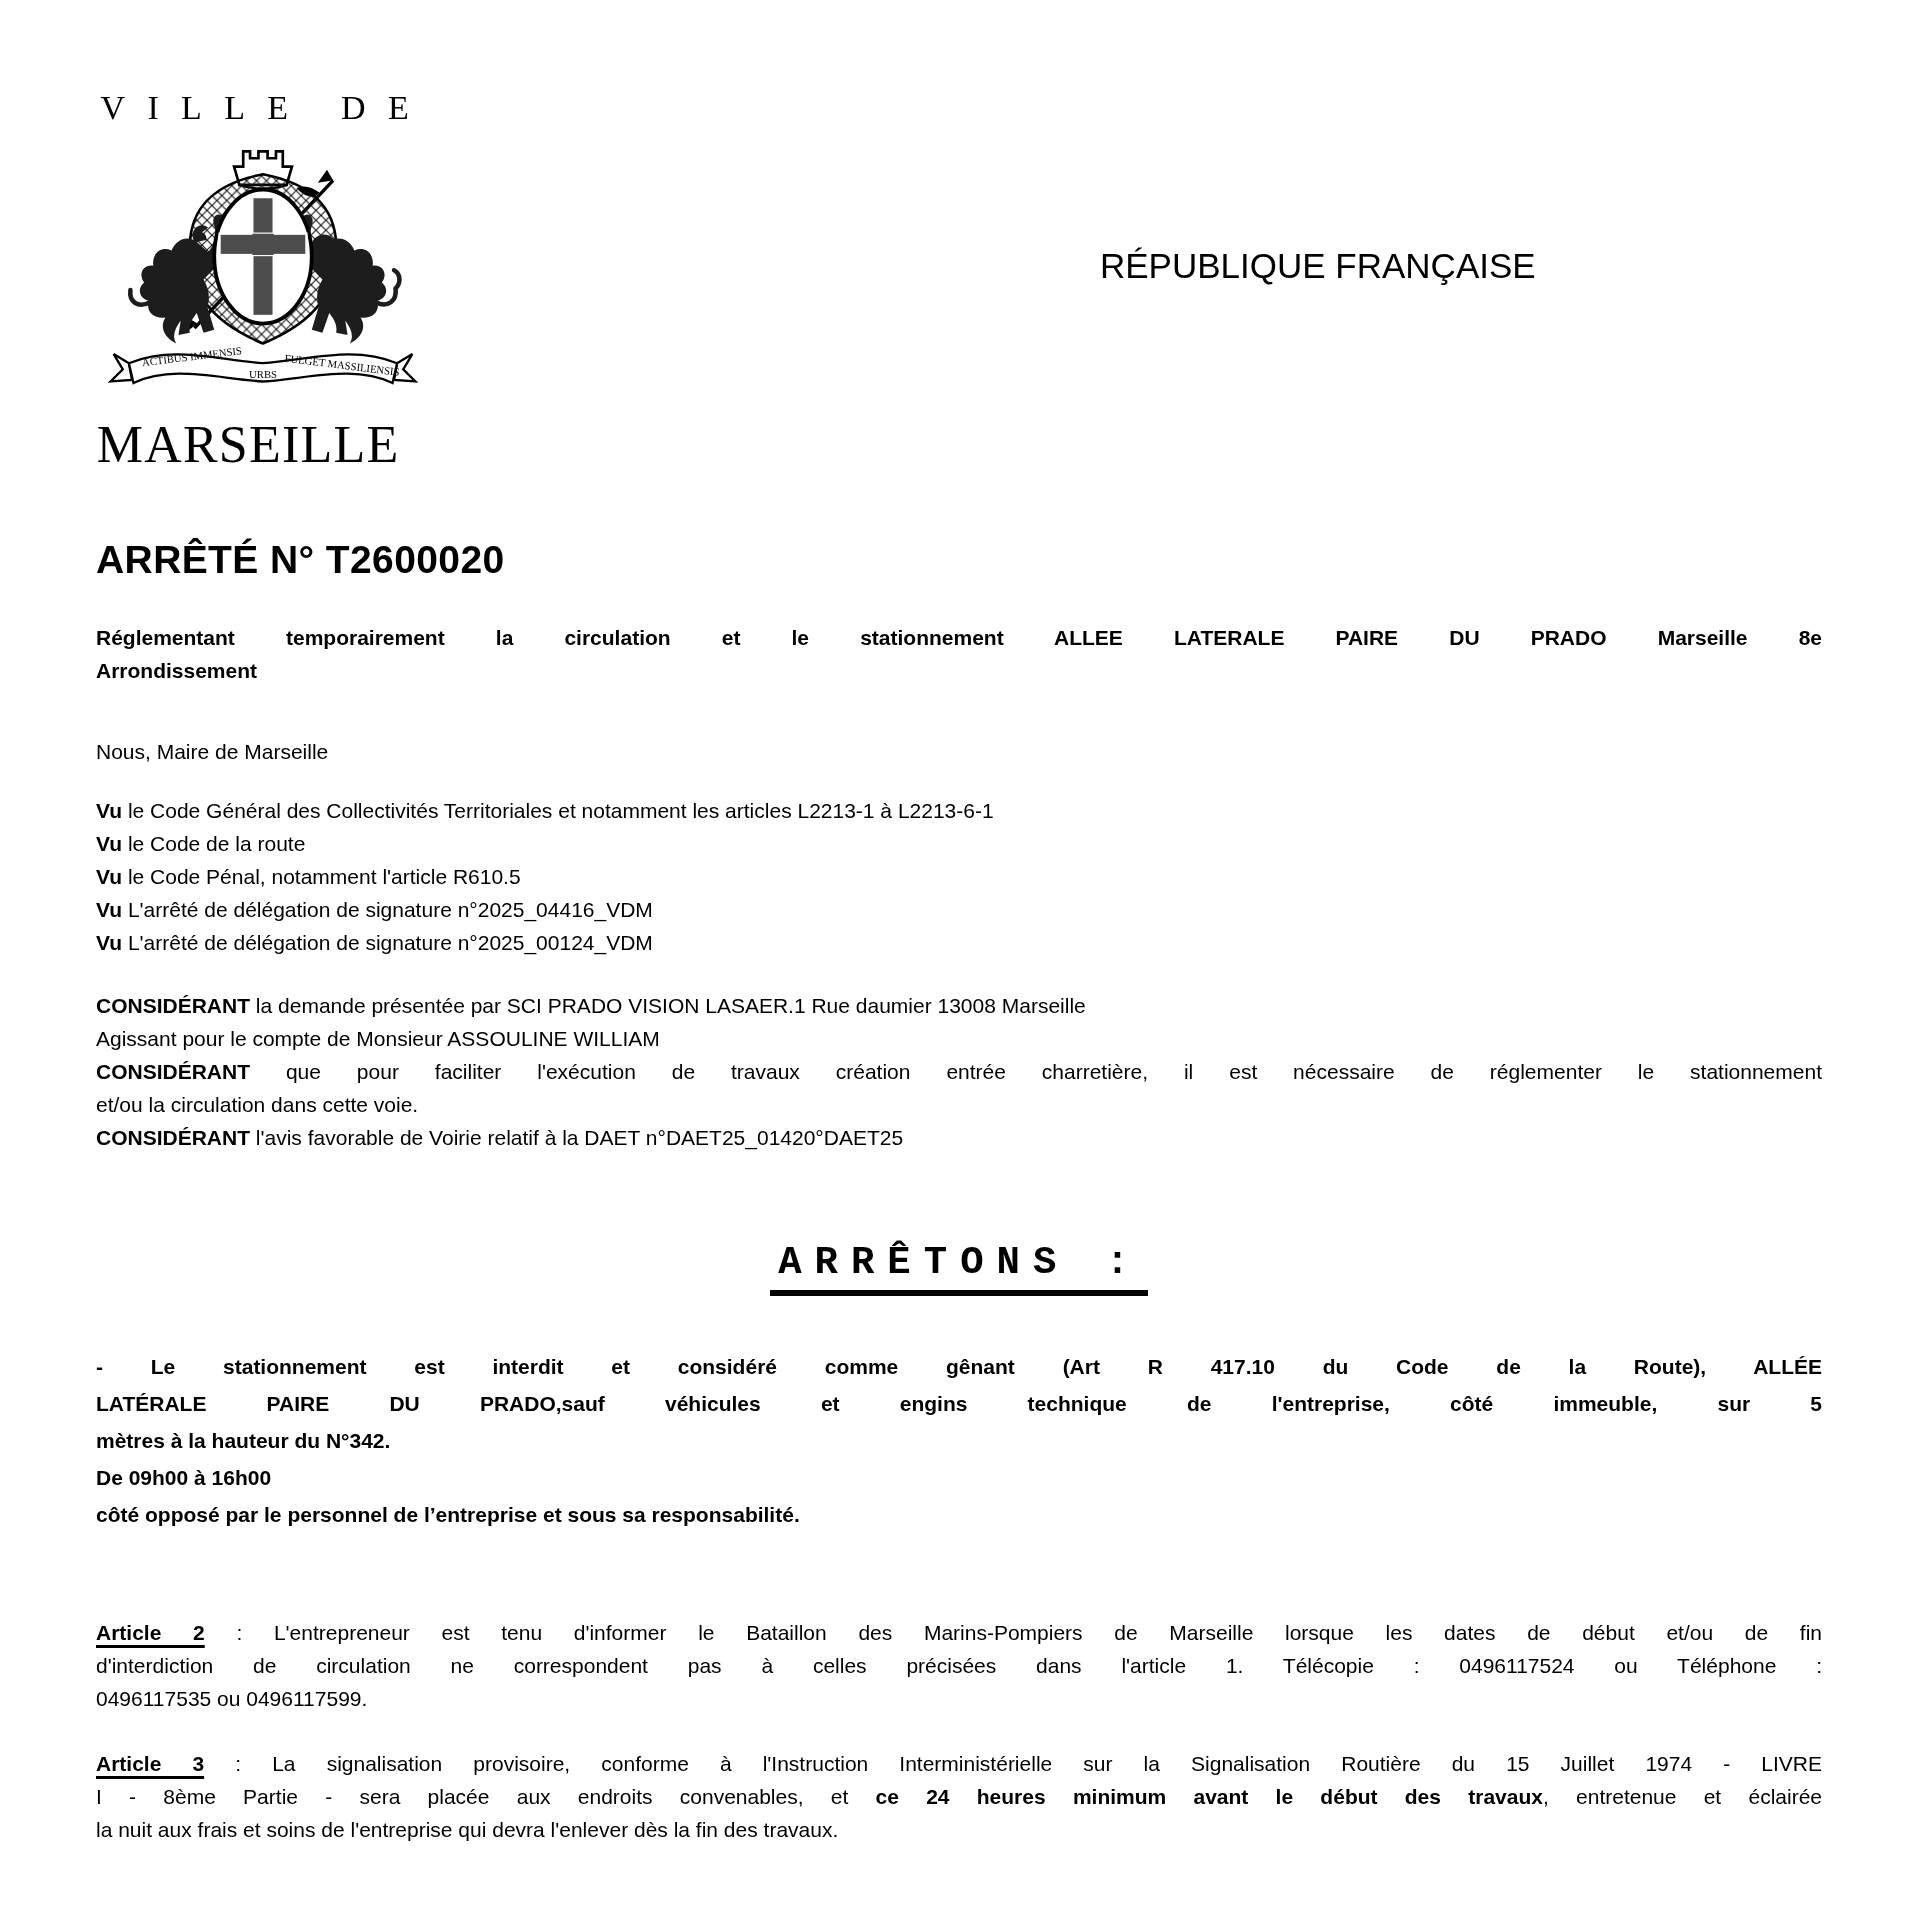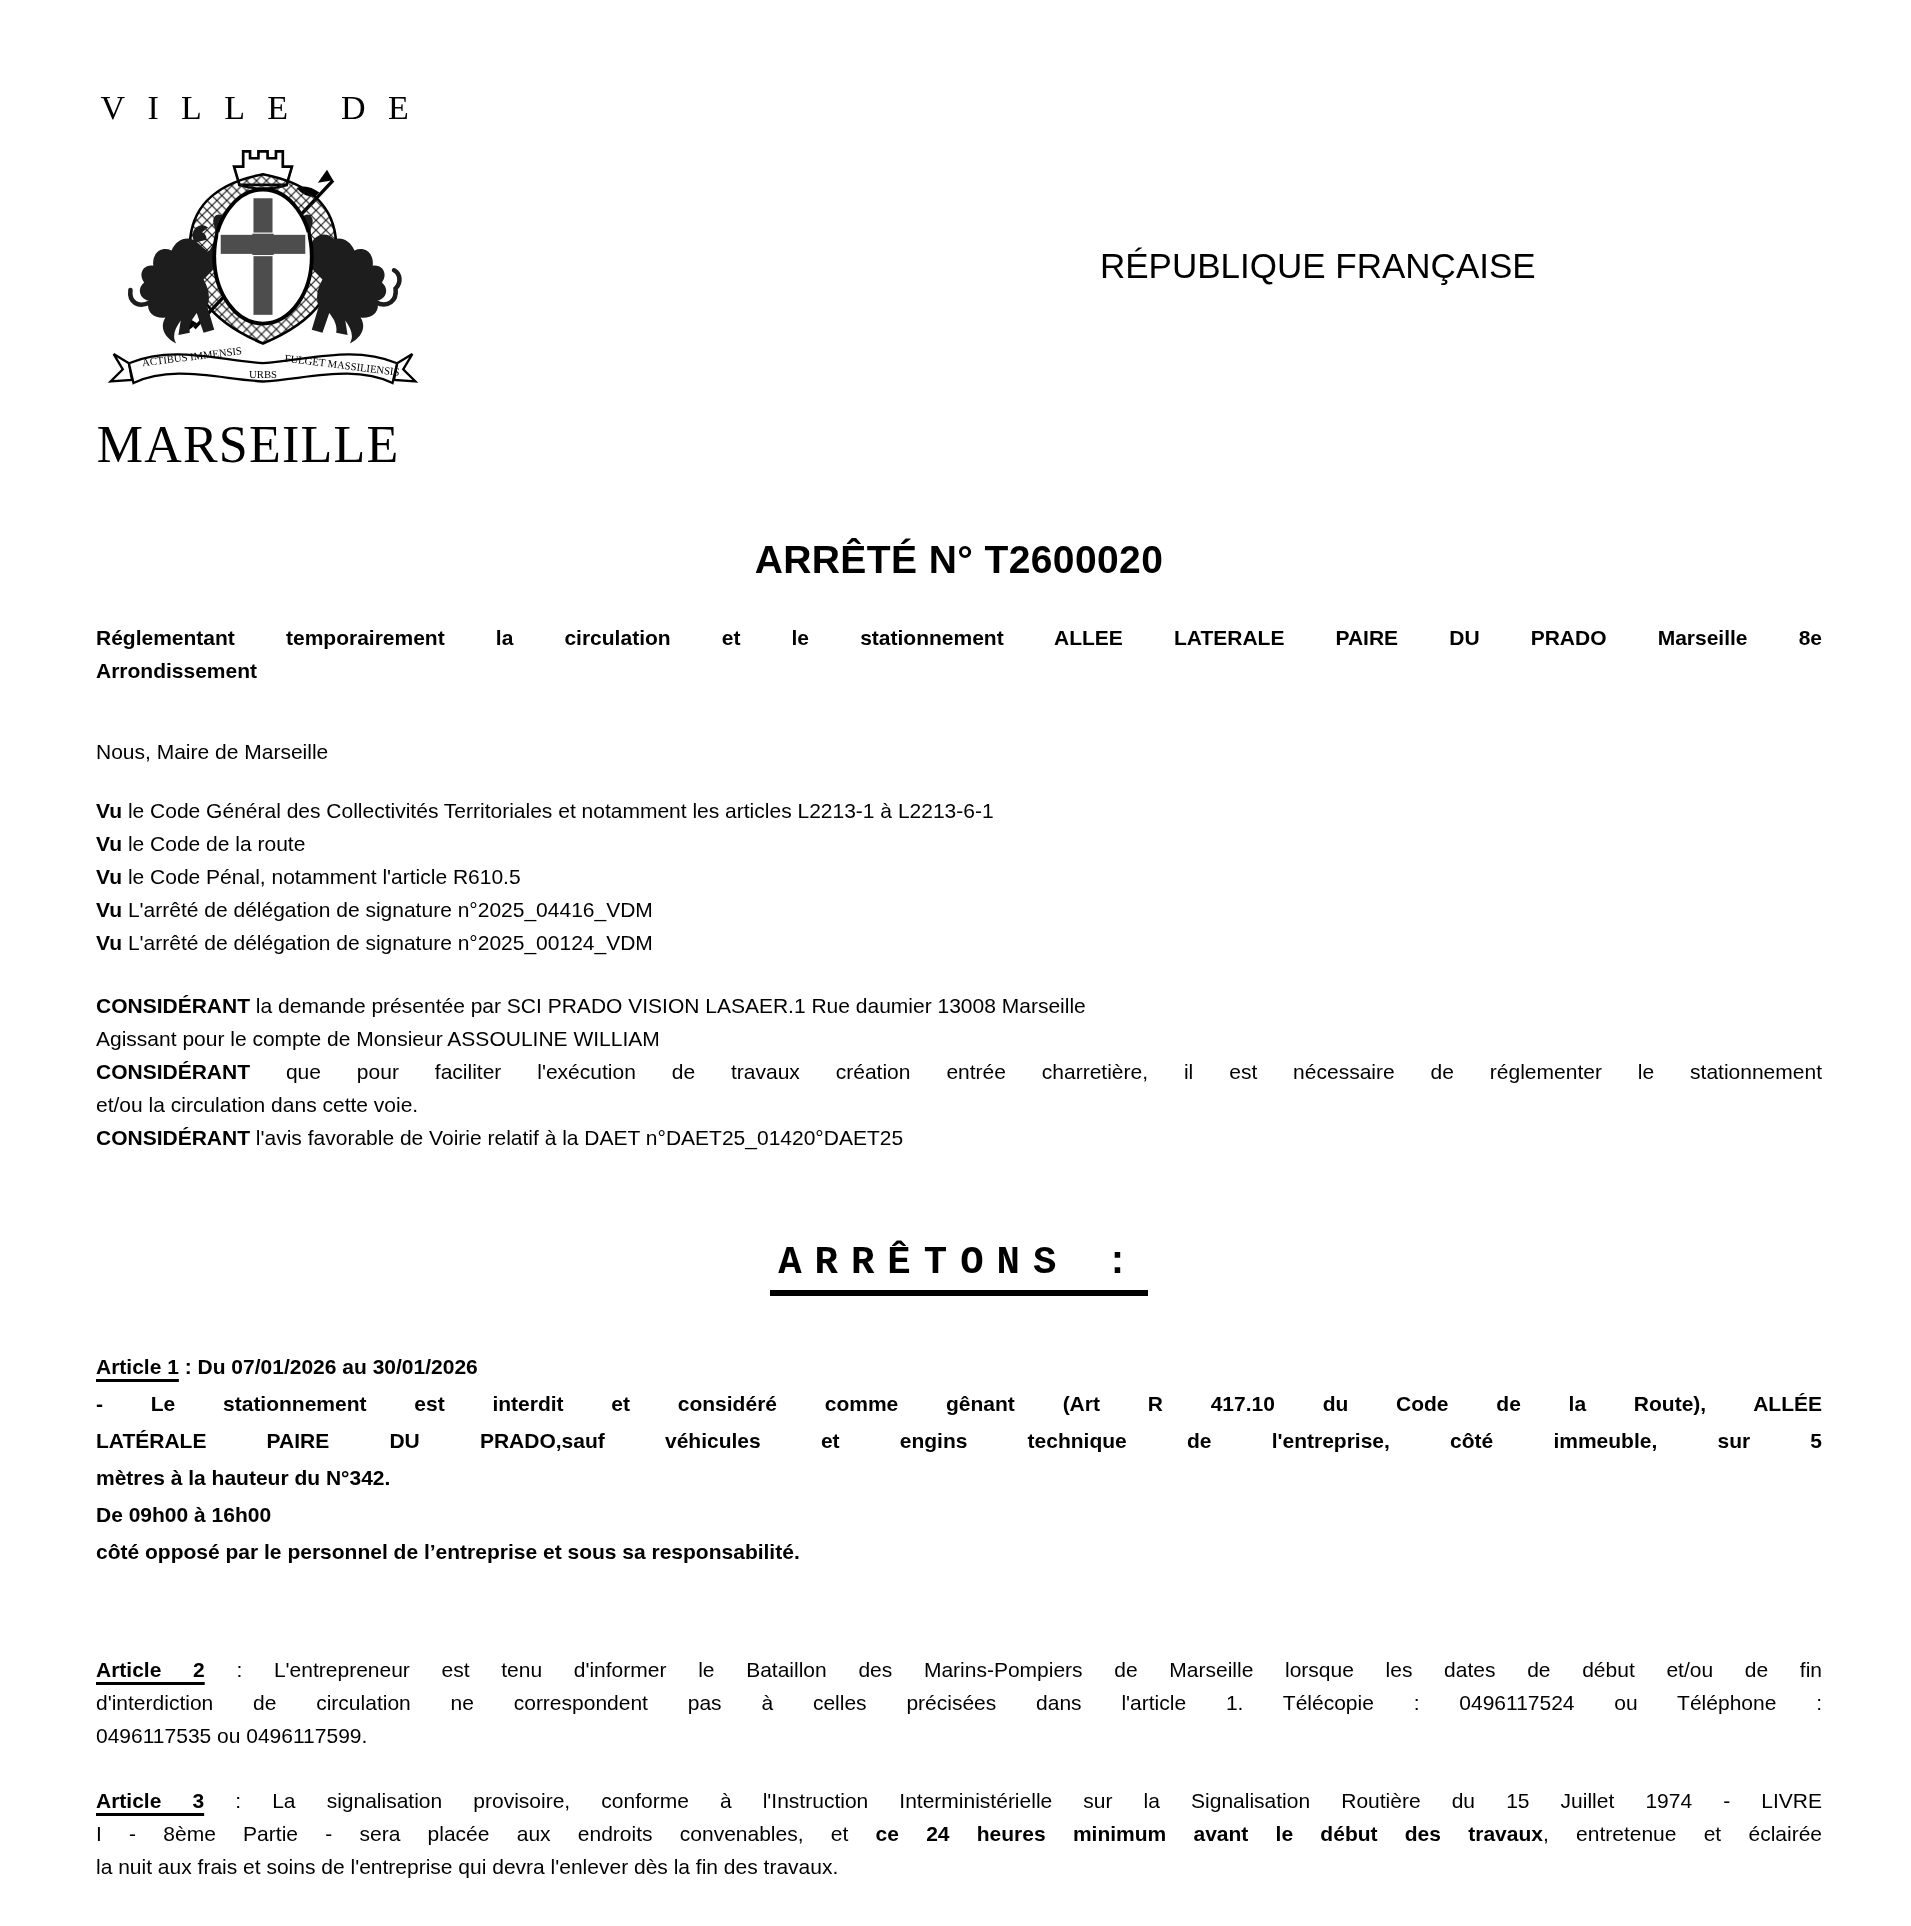--- a/index.html
+++ b/index.html
@@ -25,21 +25,21 @@
     font-size:52px;letter-spacing:1.2px;white-space:nowrap;
   }
   .republique{
     position:absolute;left:1100px;top:246px;
     font-size:35px;white-space:nowrap;
   }
 
   
   .title{
     margin:64px 0 0 0;
-    text-align:center;
+    text-align:left;
     font-size:39px;font-weight:bold;
     letter-spacing:0.4px;
   }
 
   
   .line{font-size:21px;line-height:33px;min-height:33px;}
   .line .b,.b{font-weight:bold;}
   .line .u{
     text-decoration-line:underline;
     text-decoration-thickness:2.7px;
@@ -163,21 +163,20 @@
         <div class="line"><span>et/ou la circulation dans cette voie.</span></div>
         <div class="line"><span class="b">CONSIDÉRANT</span><span> l'avis favorable de Voirie relatif à la DAET n°DAET25_01420°DAET25</span></div>
       </div>
 
     <div class="arretons-wrap">
       <span class="arretons">ARRÊTONS :</span>
     </div>
 
     <div class="articles">
         <div class="article a1">
-          <div class="line"><span class="b u">Article 1</span><span class="b"> : Du 07/01/2026 au 30/01/2026</span></div>
           <div class="line j"><span class="b">- Le stationnement est interdit et considéré comme gênant (Art R 417.10 du Code de la Route), ALLÉE</span></div>
           <div class="line j"><span class="b">LATÉRALE PAIRE DU PRADO,sauf véhicules et engins technique de l'entreprise, côté immeuble, sur 5</span></div>
           <div class="line"><span class="b">mètres à la hauteur du N°342.</span></div>
           <div class="line"><span class="b">De 09h00 à 16h00</span></div>
           <div class="line"><span class="b">côté opposé par le personnel de l’entreprise et sous sa responsabilité.</span></div>
         </div>
         <div class="article gap-xl">
           <div class="line j"><span class="b u">Article 2</span><span> : L'entrepreneur est tenu d'informer le Bataillon des Marins-Pompiers de Marseille lorsque les dates de début et/ou de fin</span></div>
           <div class="line j"><span>d'interdiction de circulation ne correspondent pas à celles précisées dans l'article 1. Télécopie : 0496117524 ou Téléphone :</span></div>
           <div class="line"><span>0496117535 ou 0496117599.</span></div>

